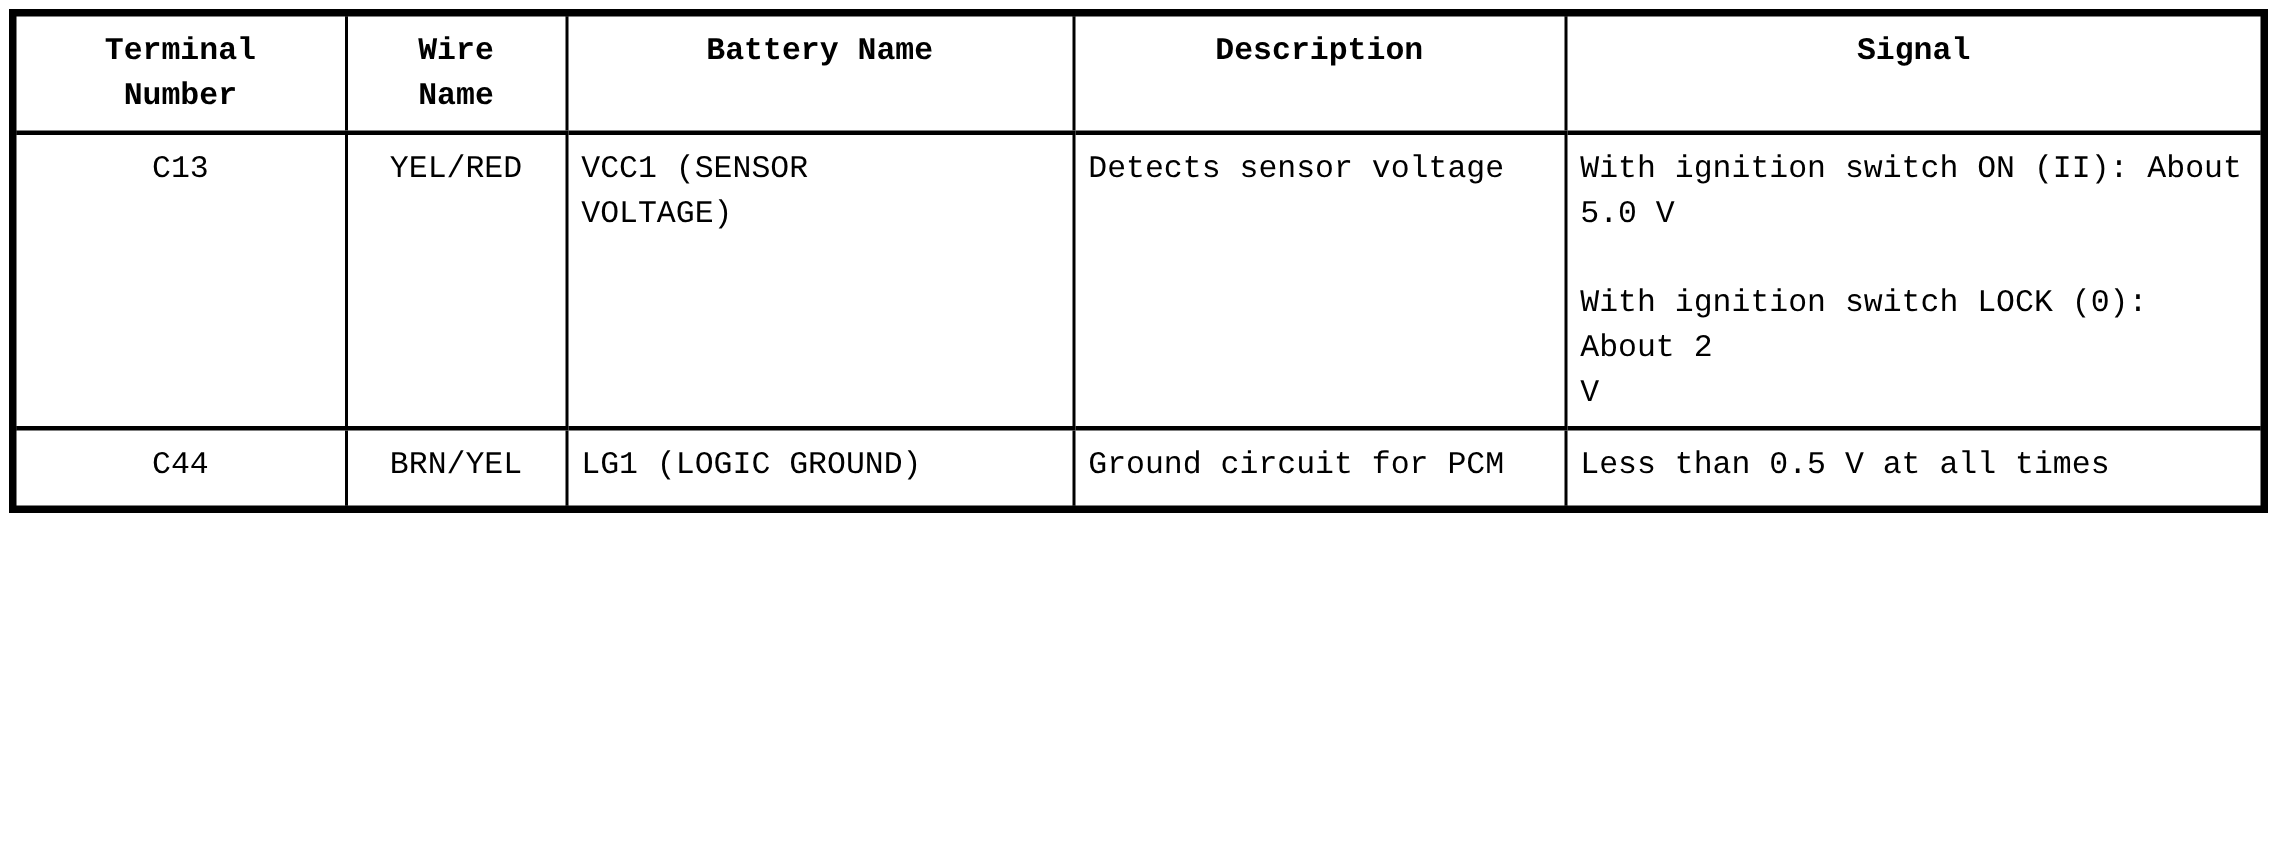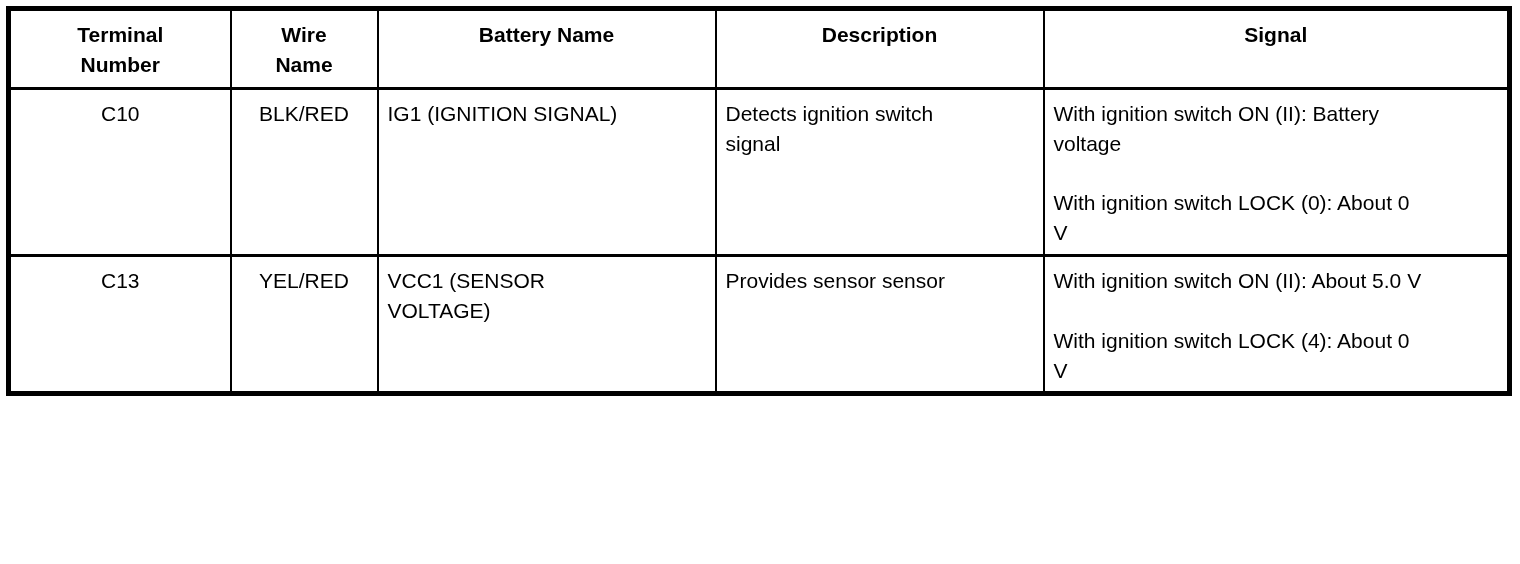--- a/index.html
+++ b/index.html
@@ -6,21 +6,21 @@
     margin: 0;
     padding: 0;
     background: #ffffff;
   }
   .page {
     width: 1520px;
     height: 564px;
     background: #ffffff;
     box-sizing: border-box;
     position: relative;
-    font-family: Liberation Sans, sans-serif;
+    font-family: Liberation Mono, monospace;
     color: #000000;
   }
   table.terminal-table {
     position: absolute;
     left: 6px;
     top: 6px;
     width: 1506px;
     border-collapse: collapse;
     table-layout: fixed;
     border: 5px solid #000000;
@@ -72,38 +72,33 @@
         <th>Terminal
 Number</th>
         <th>Wire
 Name</th>
         <th>Battery Name</th>
         <th>Description</th>
         <th>Signal</th>
       </tr>
     </thead>
     <tbody>
-      <tr class="row-tall">
-        <td class="center">C10</td>
-        <td class="center">BLK/RED</td>
-        <td class="left">IG1 (IGNITION SIGNAL)</td>
-        <td class="left">Detects ignition switch
-signal</td>
-        <td class="left">With ignition switch ON (II): Battery
-voltage
-
-With ignition switch LOCK (0): About 0
-V</td>
-      </tr>
       <tr class="row-med">
         <td class="center">C13</td>
         <td class="center">YEL/RED</td>
         <td class="left">VCC1 (SENSOR
 VOLTAGE)</td>
-        <td class="left">Provides sensor sensor</td>
+        <td class="left">Detects sensor voltage</td>
         <td class="left">With ignition switch ON (II): About 5.0 V
 
-With ignition switch LOCK (4): About 0
+With ignition switch LOCK (0): About 2
 V</td>
+      </tr>
+      <tr class="row-short">
+        <td class="center">C44</td>
+        <td class="center">BRN/YEL</td>
+        <td class="left">LG1 (LOGIC GROUND)</td>
+        <td class="left">Ground circuit for PCM</td>
+        <td class="left">Less than 0.5 V at all times</td>
       </tr>
     </tbody>
   </table>
 </div>
 
 </body></html>

